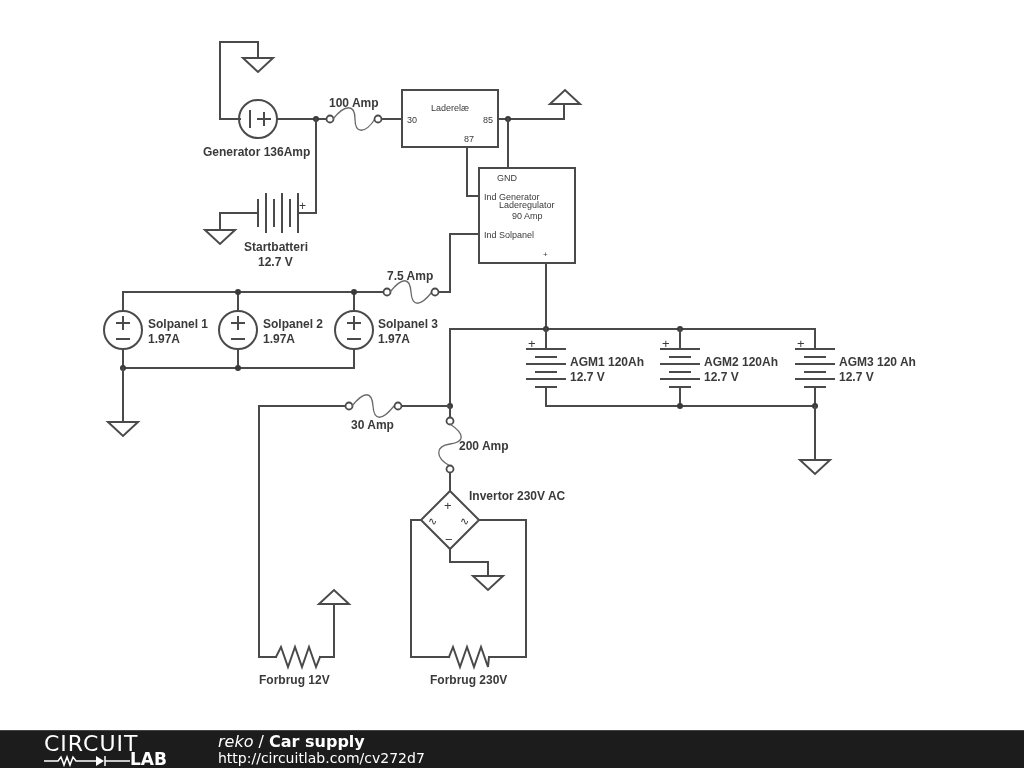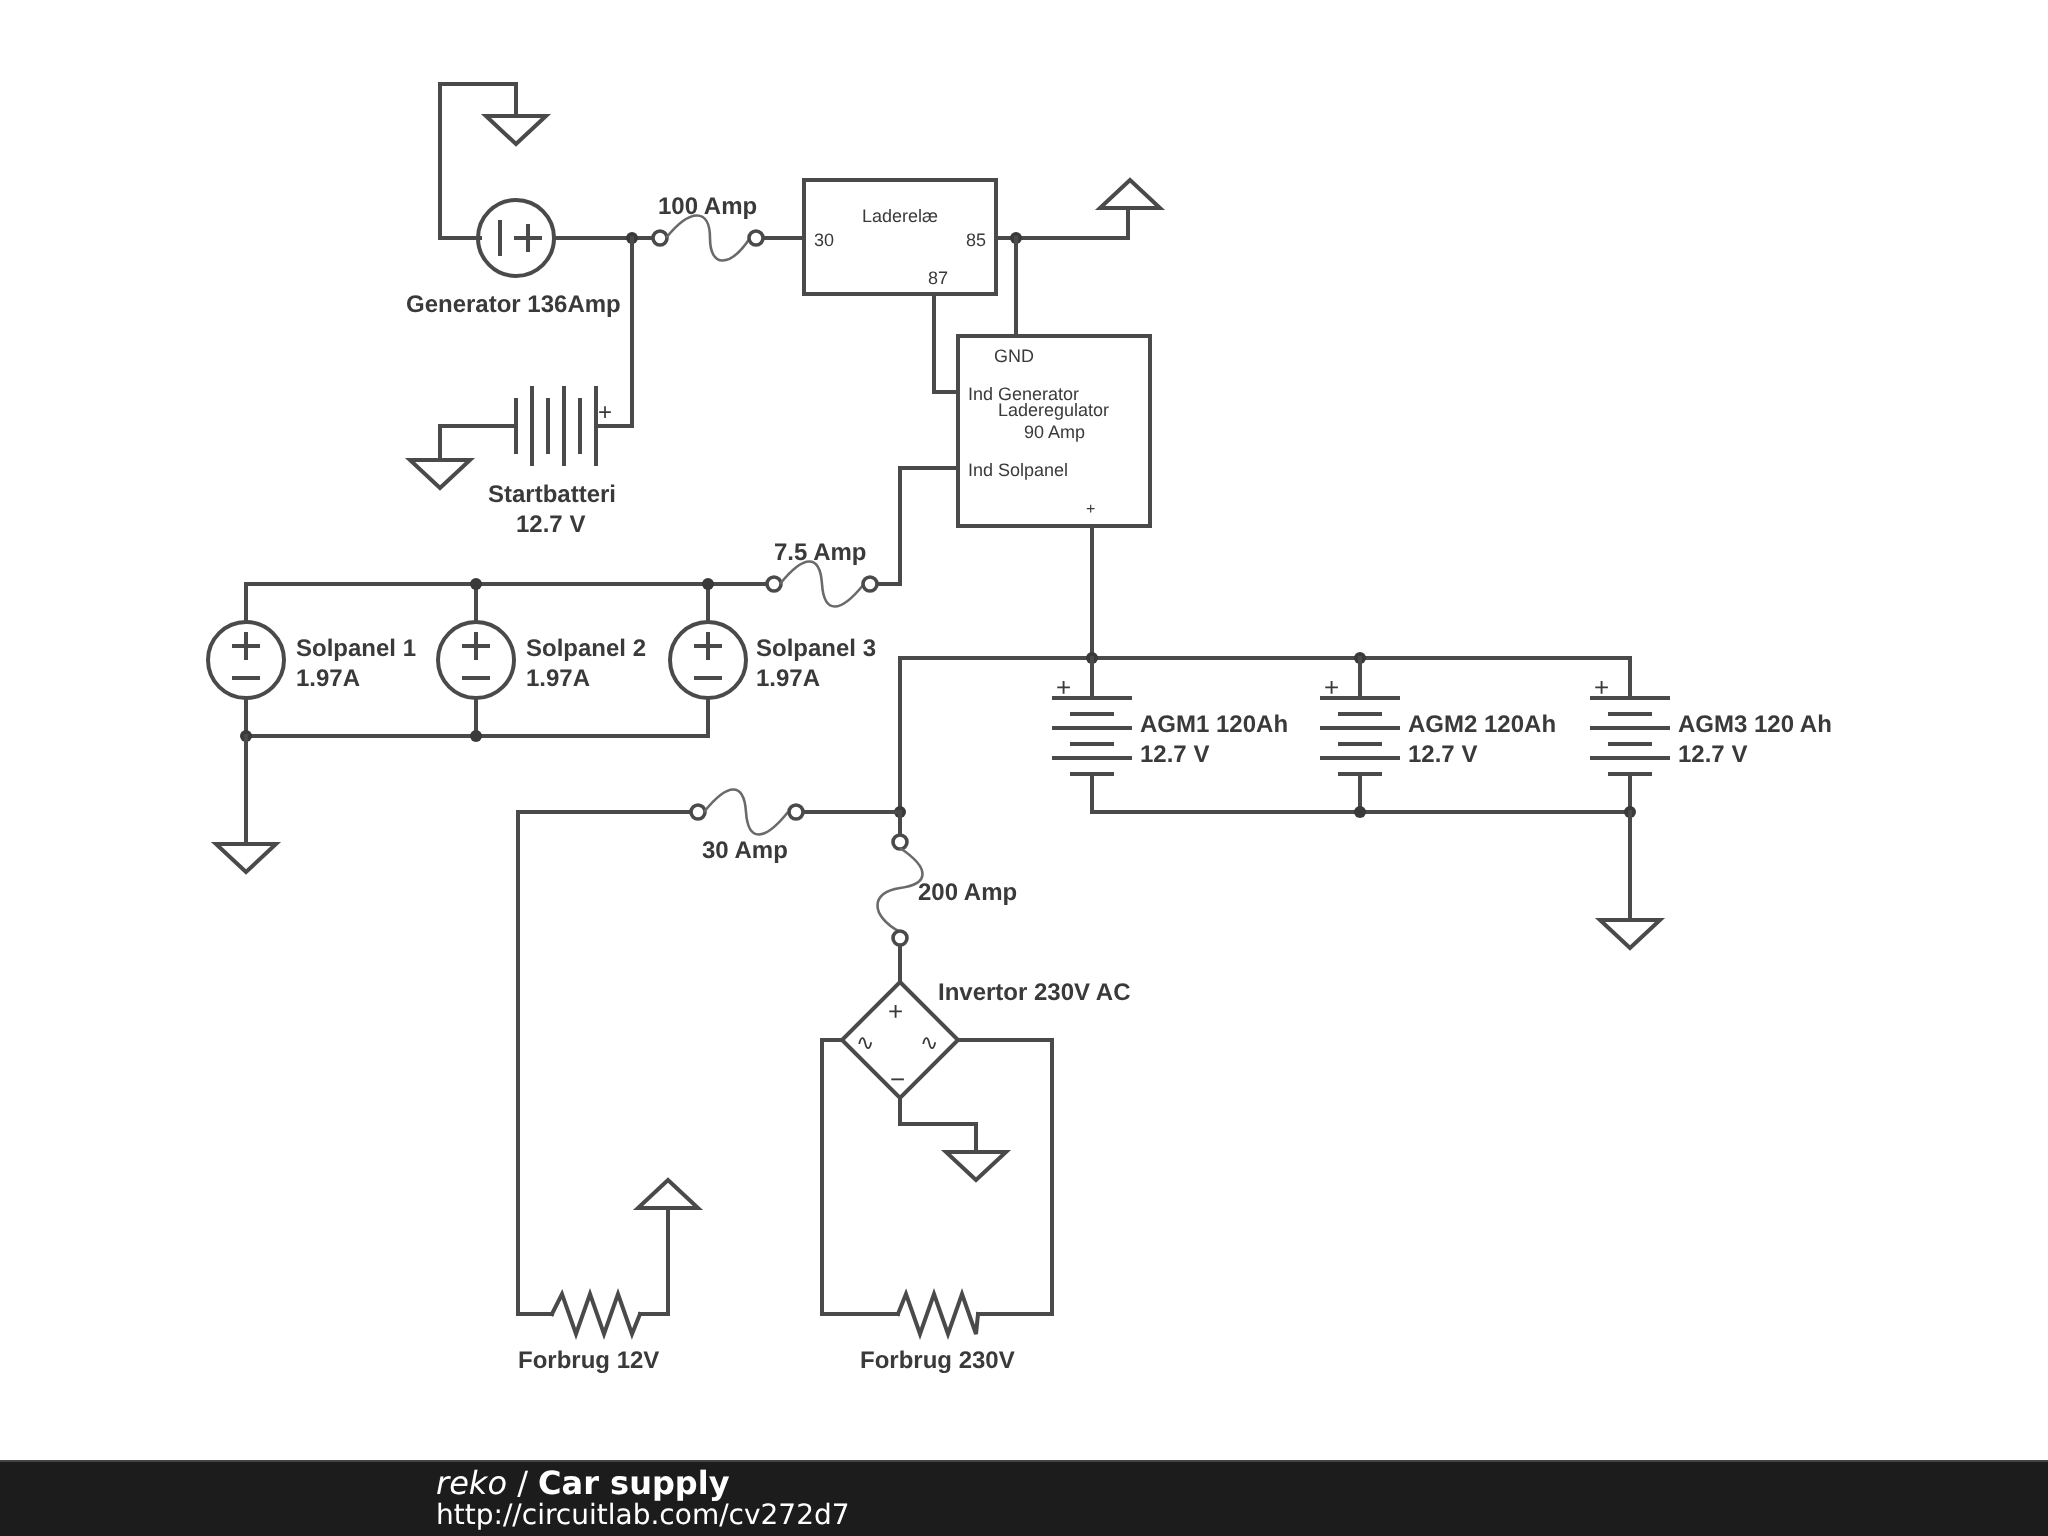--- a/index.html
+++ b/index.html
@@ -214,17 +214,27 @@
   <polygon class="w" points="473,576 503,576 488,590"></polygon>
   <polyline class="w" points="421,520 411,520 411,657 449,657"></polyline>
   <polyline class="w" points="479,520 526,520 526,657 489,657"></polyline>
   <g>
     <polyline class="w" points="449,657 453,647 460,667 467,647 474,667 481,647 488,667 489,657"></polyline>
     <text class="lbl" x="430" y="684">Forbrug 230V</text>
   </g>
 </svg>
 
 <div id="footer">
+  <div id="logo">
+    <span id="logo-top">CIRCUIT</span>
+    <svg id="logo-svg" width="90" height="14">
+      <polyline points="0,7 14,7 17,3 20,11 23,3 26,11 29,3 32,7 52,7" stroke="#fff" stroke-width="1.5" fill="none"></polyline>
+      <polygon points="52,2 52,12 60,7" fill="#fff"></polygon>
+      <line x1="61" y1="2" x2="61" y2="12" stroke="#fff" stroke-width="1.5"></line>
+      <line x1="61" y1="7" x2="86" y2="7" stroke="#fff" stroke-width="1.5"></line>
+    </svg>
+    <span id="logo-lab">LAB</span>
+  </div>
   <div id="footer-title">
     <span class="user">reko</span><span> / </span><span class="name">Car supply</span>
   </div>
   <div id="footer-url">http://circuitlab.com/cv272d7</div>
 </div>
 
 </body></html>

